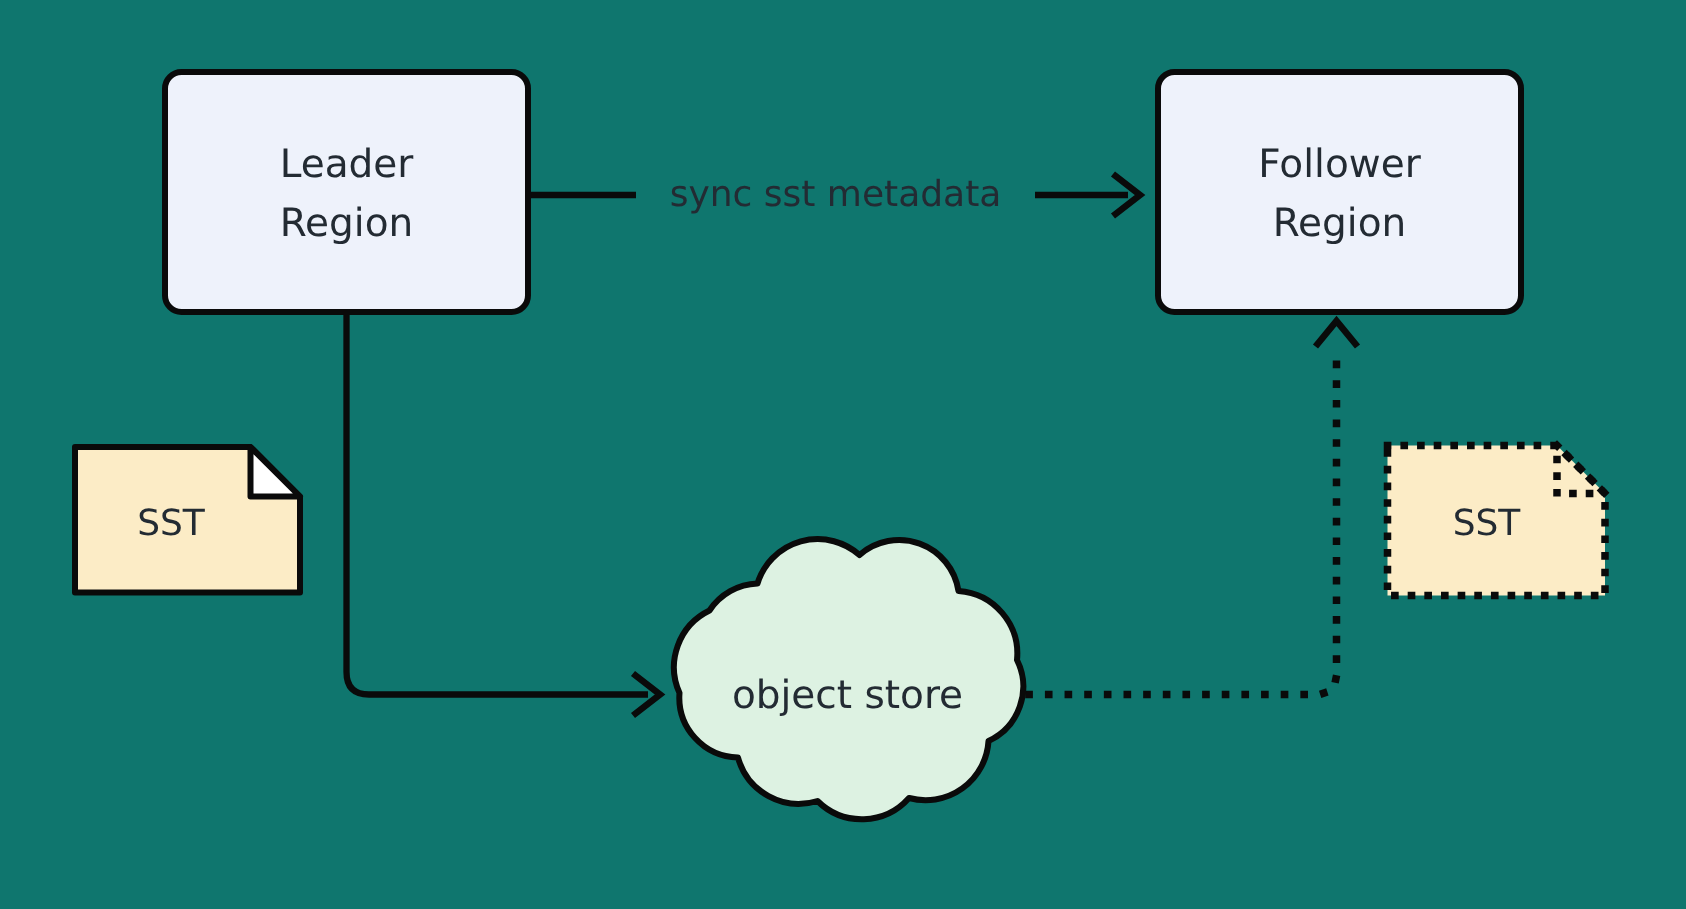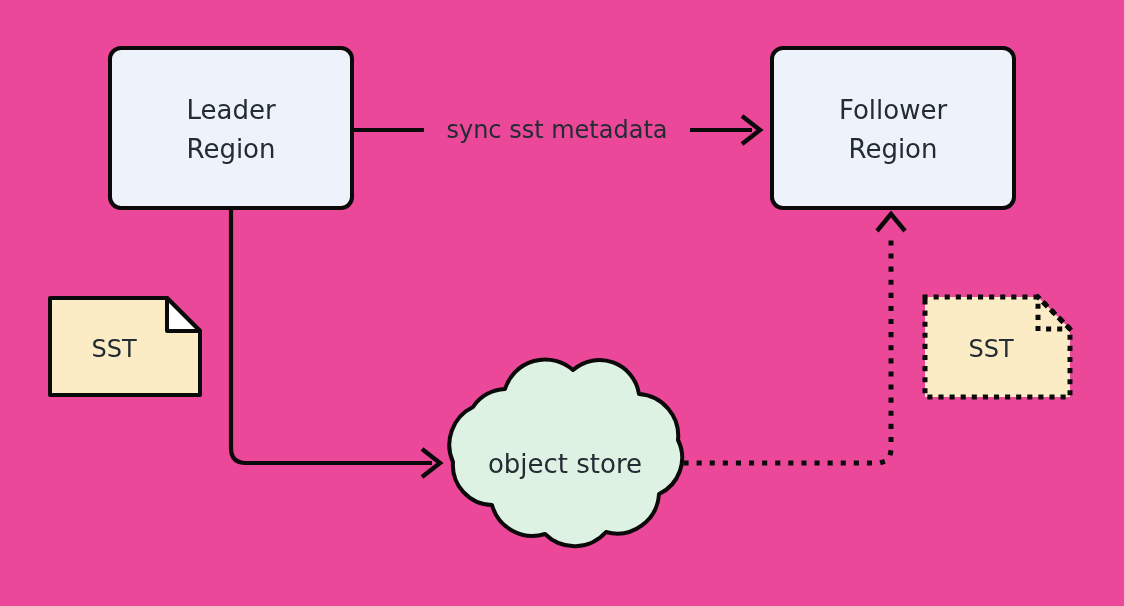--- a/index.html
+++ b/index.html
@@ -7,21 +7,21 @@
     padding: 0;
     background: #ffffff;
   }
   body {
     font-family: "DejaVu Sans", sans-serif;
   }
   #canvas {
     position: relative;
     width: 1124px;
     height: 606px;
-    background: #ec4899;
+    background: #0f766e;
     overflow: hidden;
   }
   #diagram-svg {
     position: absolute;
     left: 0;
     top: 0;
     width: 1124px;
     height: 606px;
   }
   .node-label {

